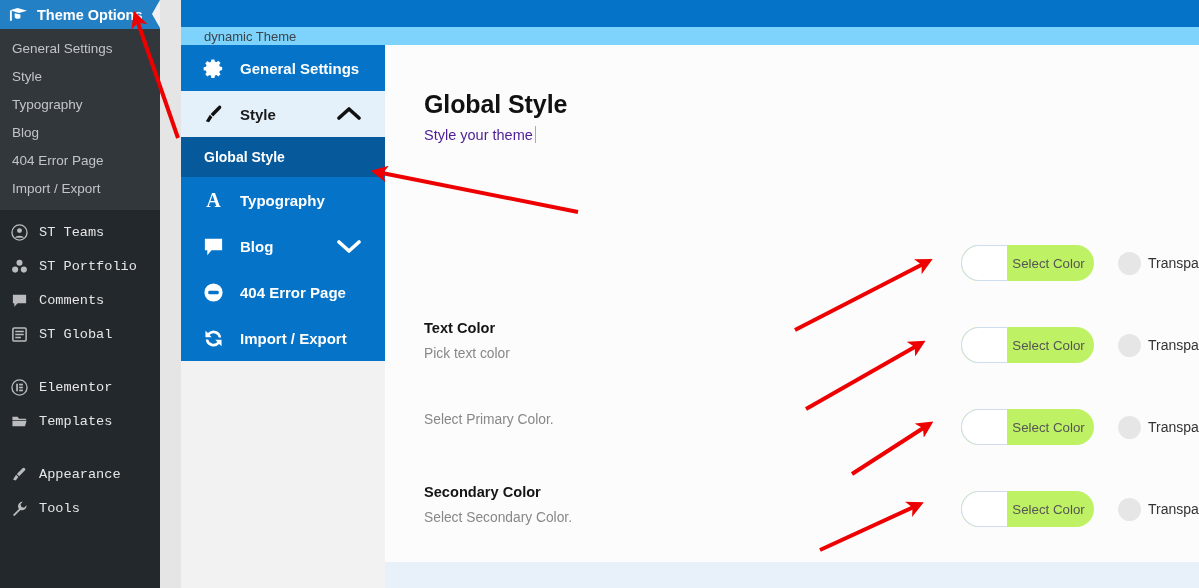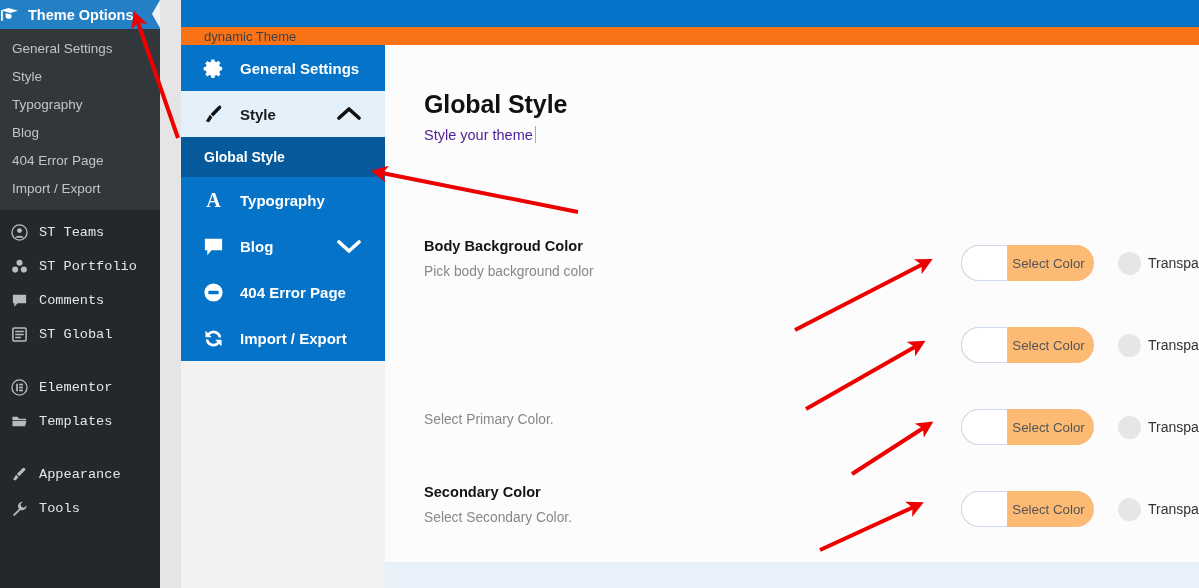--- a/index.html
+++ b/index.html
@@ -15,21 +15,21 @@
   #wp-sidebar {
     position: absolute; left: 0; top: 0;
     width: 160px; height: 588px;
     background: #23282d;
     color: #eee;
     font-size: 14px;
   }
   .wp-head {
     height: 29px; background: #2480c4; color: #fff;
     display: flex; align-items: center;
-    font-weight: bold; font-size: 14.5px;
+    padding-left: 9px; font-weight: bold; font-size: 14.5px;
     position: relative;
   }
   .wp-head .glyph { margin-right: 9px; display:flex; align-items:center; }
   .wp-head::after {
     content: ""; position: absolute; right: 0; top: 0;
     border-style: solid; border-width: 14.5px 8px 14.5px 0;
     border-color: transparent #f1f1f1 transparent transparent;
   }
   .wp-sub {
     padding: 6px 0 7px 0;
@@ -67,21 +67,21 @@
     position: absolute; left: 160px; top: 0;
     width: 1039px; height: 588px;
     background: #e5e5e5;
   }
   #topbar {
     position: absolute; left: 181px; top: 0;
     width: 1018px; height: 27px; background: #0473c8;
   }
   #titlestrip {
     position: absolute; left: 181px; top: 27px;
-    width: 1018px; height: 18px; background: #f97316;
+    width: 1018px; height: 18px; background: #7dd3fc;
     display: flex; align-items: center; padding-left: 23px;
     font-size: 13px; color: #3c434a;
   }
 
   
   #optnav {
     position: absolute; left: 181px; top: 45px;
     width: 204px; height: 543px;
     background: #f2f2f2;
   }
@@ -144,21 +144,21 @@
   .field-desc {
     font-size: 13.8px; color: #888; margin-top: 10px;
   }
   .field-ctrl {
     position: absolute; left: 537px; top: 7px;
     display: flex; align-items: center;
   }
   .picker {
     display: flex; align-items: center;
     width: 133px; height: 36px;
-    background: #fdba74; border-radius: 18px;
+    background: #bef264; border-radius: 18px;
     cursor: pointer; overflow: hidden;
   }
   .picker .swatch {
     width: 46px; height: 36px; background: #fff;
     border: 1px solid #cfdcef; border-right: none;
     border-radius: 18px 0 0 18px;
   }
   .picker .ptext {
     flex: 1; text-align: center; font-size: 13.3px; color: #555;
     padding-right: 4px;
@@ -385,37 +385,37 @@
     </div>
   </div>
 
   <div id="content">
     <div id="content-inner">
       <h1 class="page-title">Global Style</h1>
       <div class="page-sub">Style your theme</div>
     </div>
 
     <div class="field-row" style="top:193px">
-      <div class="field-text">
-        <div class="field-label">Body Backgroud Color</div>
-        <div class="field-desc">Pick body background color</div>
-      </div>
       <div class="field-ctrl">
         <div class="picker">
           <span class="swatch"></span>
           <span class="ptext">Select Color</span>
         </div>
         <div class="transparent-opt">
           <span class="radio"></span>
           <span>Transparent</span>
         </div>
       </div>
     </div>
 
     <div class="field-row" style="top:275px">
+      <div class="field-text">
+        <div class="field-label">Text Color</div>
+        <div class="field-desc">Pick text color</div>
+      </div>
       <div class="field-ctrl">
         <div class="picker">
           <span class="swatch"></span>
           <span class="ptext">Select Color</span>
         </div>
         <div class="transparent-opt">
           <span class="radio"></span>
           <span>Transparent</span>
         </div>
       </div>

